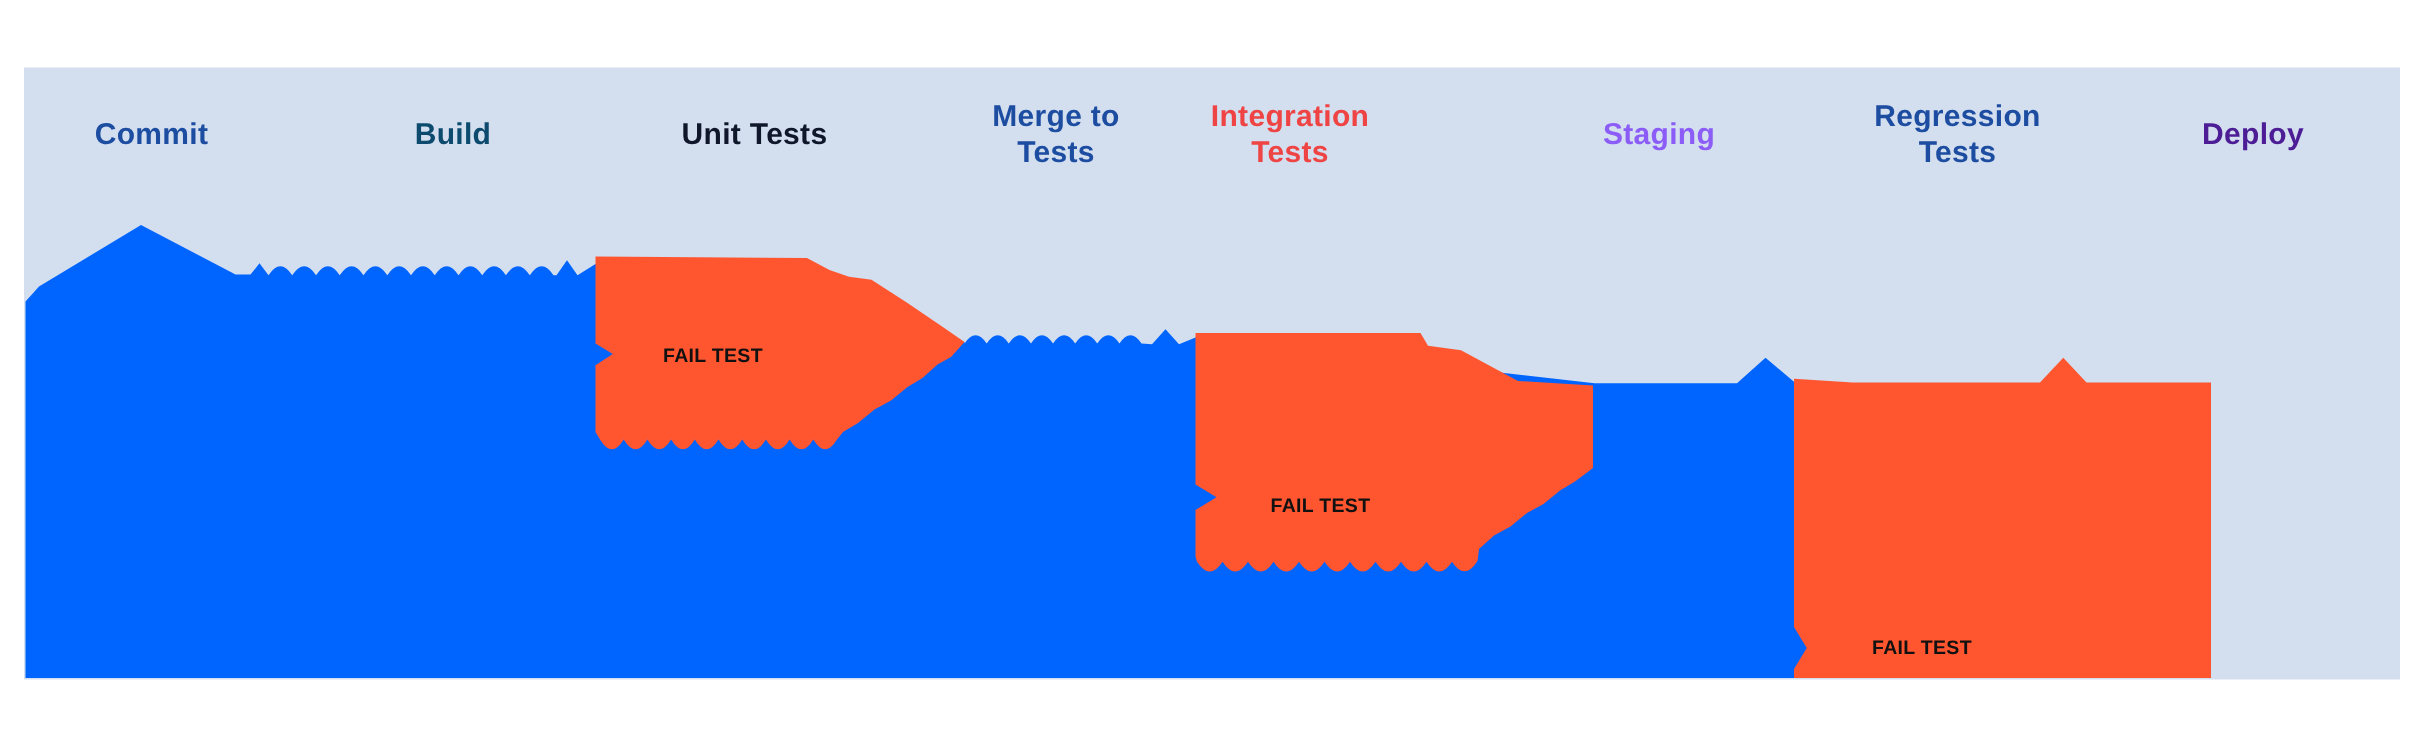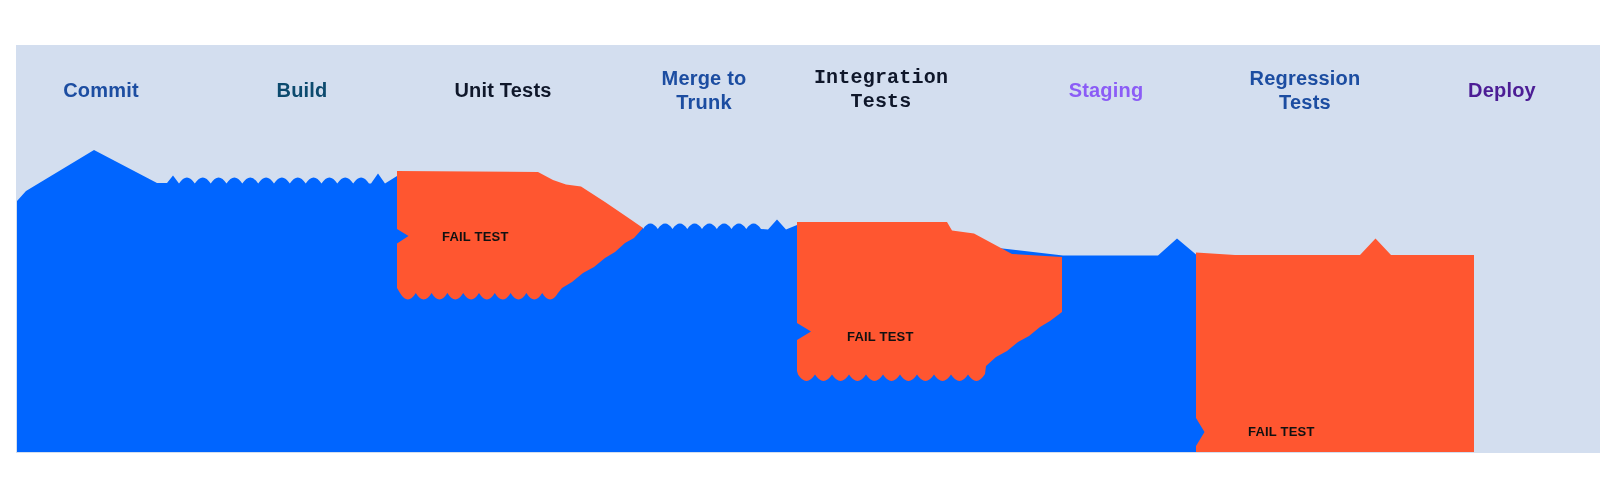--- a/index.html
+++ b/index.html
@@ -57,22 +57,22 @@
   <svg class="flow" viewBox="0 0 1616 500" aria-hidden="true">
     <path d="M 17 452 L 17 201 L 26 191 L 94 150 L 157 183 L 167 183 L 173 175.5 L 179 183.5 Q 186.9 171.5 194.8 183.5 Q 202.8 171.5 210.7 183.5 Q 218.6 171.5 226.5 183.5 Q 234.4 171.5 242.3 183.5 Q 250.3 171.5 258.2 183.5 Q 266.1 171.5 274.0 183.5 Q 281.9 171.5 289.8 183.5 Q 297.8 171.5 305.7 183.5 Q 313.6 171.5 321.5 183.5 Q 329.4 171.5 337.3 183.5 Q 345.2 171.5 353.2 183.5 Q 361.1 171.5 369.0 183.5 L 371 183.5 L 378 173.5 L 385 183.5 L 397 176 L 643 228 L 643 229 Q 650.4 218.0 657.8 229.0 Q 665.1 218.0 672.5 229.0 Q 679.9 218.0 687.3 229.0 Q 694.6 218.0 702.0 229.0 Q 709.4 218.0 716.8 229.0 Q 724.1 218.0 731.5 229.0 Q 738.9 218.0 746.3 229.0 Q 753.6 218.0 761.0 229.0 L 768 229.5 L 777 219.5 L 786 229.5 L 797 225 L 1063 255.5 L 1158 255.5 L 1177 238.5 L 1196 254.5 L 1212 254.5 L 1212 452 Z" fill="#0065FF"></path>
     <path d="M 397 171 L 538 172 L 553 180 L 566 184.5 L 581 186.5 L 605 202 L 630 219 L 643 228 L 634 238 L 625 243 L 615 252 L 605 258 L 594 267 L 583 273 L 572 282 L 562 288 L 558 293 Q 550.1 306.0 542.2 293.0 Q 534.3 306.0 526.4 293.0 Q 518.5 306.0 510.6 293.0 Q 502.7 306.0 494.8 293.0 Q 486.9 306.0 479.0 293.0 Q 471.1 306.0 463.2 293.0 Q 455.3 306.0 447.4 293.0 Q 439.5 306.0 431.6 293.0 Q 423.7 306.0 415.8 293.0 Q 407.9 306.0 400.0 293.0 L 397 288 L 397 243.5 L 408.5 236 L 397 229 Z" fill="#FF5630"></path>
     <path d="M 797 222 L 947 222 L 952 230.5 L 974 233.5 L 1012 254 L 1062 257 L 1062 312 L 1050 321 L 1040 327 L 1029 336 L 1018 342 L 1007 351 L 996 357 L 986 366 L 985 374 Q 976.5 387.5 968.0 374.5 Q 959.5 387.5 951.0 374.5 Q 942.5 387.5 934.0 374.5 Q 925.5 387.5 917.0 374.5 Q 908.5 387.5 900.0 374.5 Q 891.5 387.5 883.0 374.5 Q 874.5 387.5 866.0 374.5 Q 857.5 387.5 849.0 374.5 Q 840.5 387.5 832.0 374.5 Q 823.5 387.5 815.0 374.5 Q 806.5 387.5 798.0 374.5 L 797 371 L 797 340 L 811 331.5 L 797 323 Z" fill="#FF5630"></path>
     <path d="M 1196 252.5 L 1235 255 L 1360 255 L 1375.5 238.5 L 1391 255 L 1474 255 L 1474 452 L 1196 452 L 1196 446 L 1204.5 432 L 1196 418 Z" fill="#FF5630"></path>
   </svg>
 
   <div class="stage-label" style="left: 39px; color: rgb(28, 77, 161);">Commit</div>
   <div class="stage-label" style="left: 240px; color: #0c4a6e;">Build</div>
   <div class="stage-label" style="left: 441px; color: #0f172a;">Unit Tests</div>
-  <div class="stage-label" style="left: 642px; color: rgb(28, 77, 161);">Merge to Trunk</div>
-  <div class="stage-label" style="left: 819px; color: #0f172a; font-family: Liberation Mono, monospace;">Integration Tests</div>
+  <div class="stage-label" style="left: 642px; color: rgb(28, 77, 161);">Merge to Tests</div>
+  <div class="stage-label" style="left: 798px; color: #ef4444;">Integration Tests</div>
   <div class="stage-label" style="left: 1044px; color: #8b5cf6;">Staging</div>
   <div class="stage-label" style="left: 1243px; color: rgb(28, 77, 161); text-align: center;">Regression Tests</div>
   <div class="stage-label" style="left: 1440px; color: #4c1d95;">Deploy</div>
 
   <div class="fail-label" style="left: 442px; top: 229px; color: rgb(17, 17, 17);">FAIL TEST</div>
   <div class="fail-label" style="left: 847px; top: 329px; color: rgb(17, 17, 17);">FAIL TEST</div>
   <div class="fail-label" style="left: 1248px; top: 424px; color: rgb(17, 17, 17);">FAIL TEST</div>
 
 </div>
 

